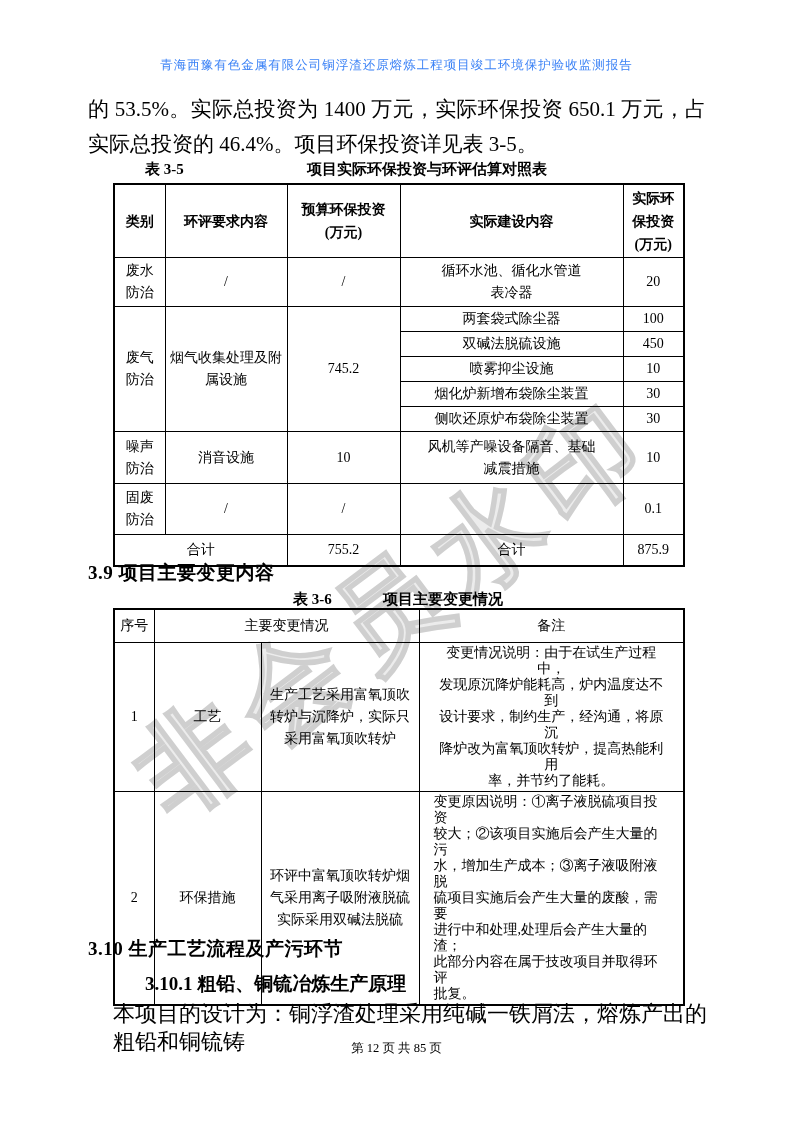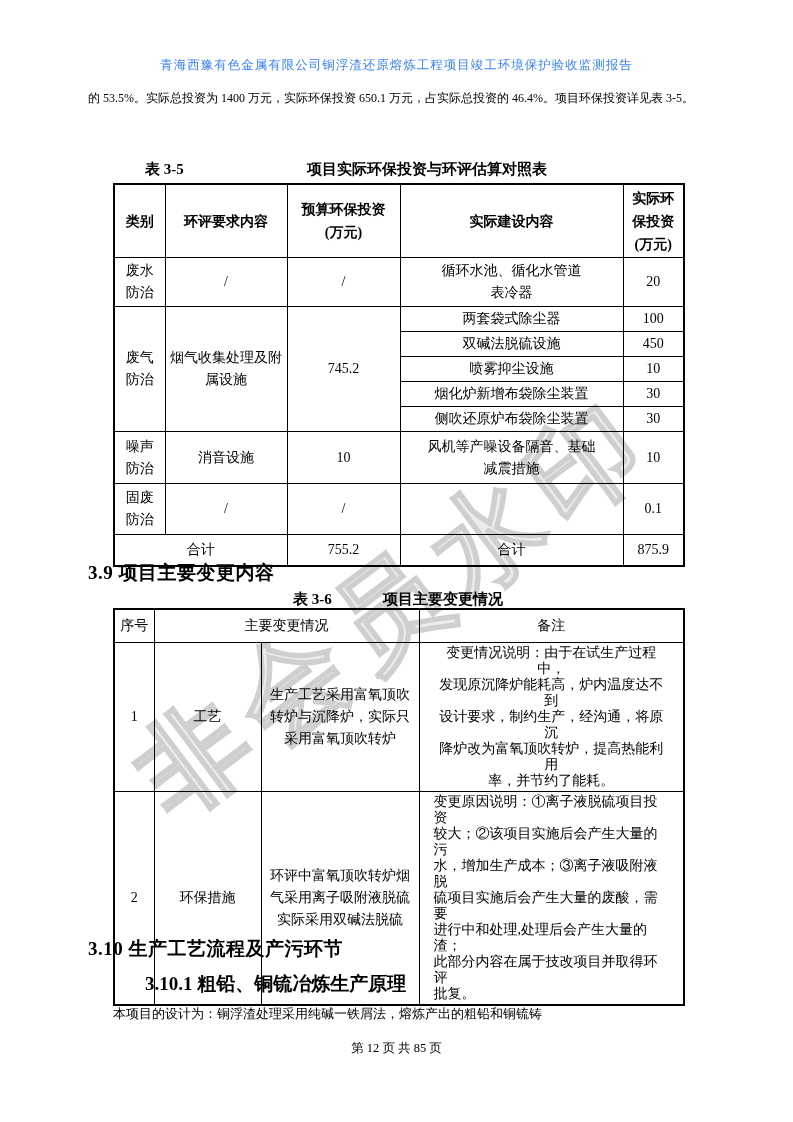--- a/index.html
+++ b/index.html
@@ -19,22 +19,22 @@
     color:#ececec;
     -webkit-text-stroke:2px #cfcfcf;
     white-space:nowrap;z-index:0;user-select:none;
   }
   .content{position:relative;z-index:1;}
   .doc-header{
     position:absolute;top:57px;left:0;width:100%;
     text-align:center;font-size:12.5px;color:#3b82f6;letter-spacing:1px;
   }
   .intro{
-    position:absolute;top:72px;left:88px;width:618px;
-    font-size:12px;line-height:52px;text-align:justify;
+    position:absolute;top:92px;left:88px;width:618px;
+    font-size:21px;line-height:35px;text-align:justify;
   }
   .caption{position:absolute;height:20px;font-weight:bold;font-size:15px;}
   .caption .cap-label{position:absolute;left:145px;top:0;}
   .caption-35{top:160px;left:0;width:100%;}
   .caption-35 .cap-title{position:absolute;left:307px;top:0;}
   .caption-36{top:590px;left:0;width:100%;}
   .caption-36 .cap-label{left:293px;}
   .caption-36 .cap-title{position:absolute;left:383px;top:0;}
 
   table.doc-table{
@@ -68,21 +68,21 @@
   .heading2{
     position:absolute;left:88px;font-weight:bold;font-size:19px;letter-spacing:0.5px;
   }
   .h39{top:560px;}
   .h310{top:936px;}
   .heading3{
     position:absolute;left:145px;top:971px;font-weight:bold;font-size:19px;
   }
   .body-par{
     position:absolute;left:113px;top:1000px;width:600px;
-    font-size:13px;line-height:28px;
+    font-size:22px;line-height:28px;
   }
   .page-footer{
     position:absolute;top:1040px;left:0;width:100%;
     text-align:center;font-size:12.5px;
   }
 </style>
 </head>
 <body>
 
 <div class="page">

